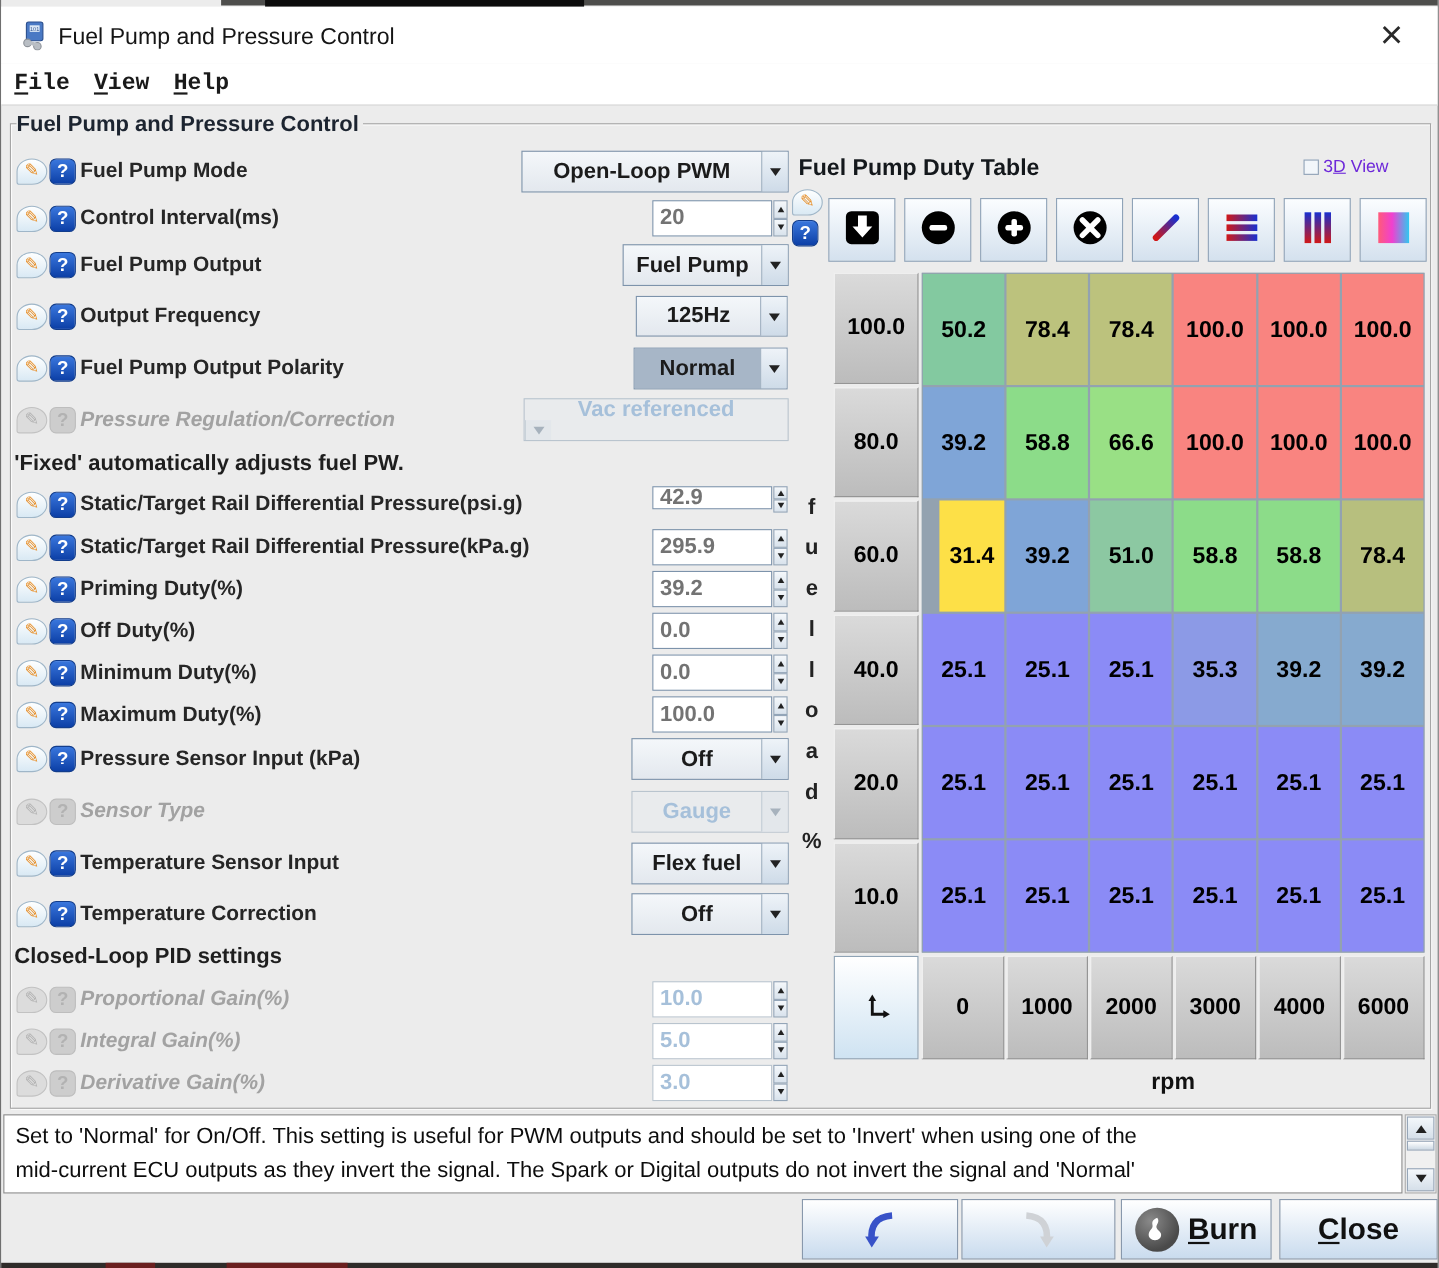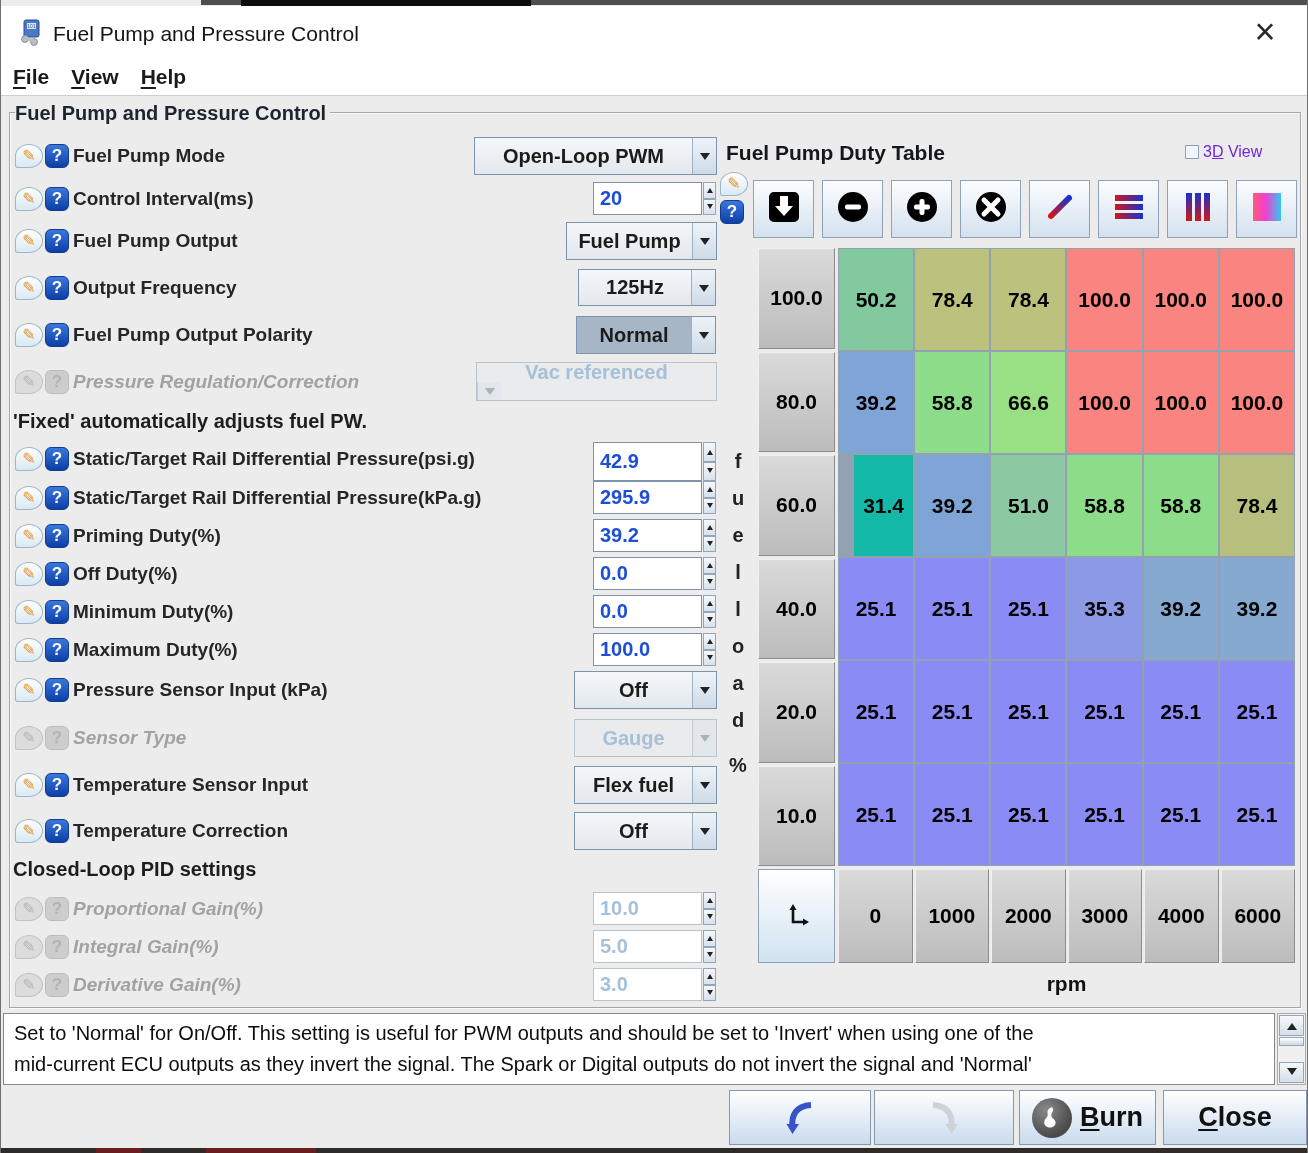--- a/index.html
+++ b/index.html
@@ -18,21 +18,21 @@
   
   .titlebar{position:absolute;left:0;top:6px;width:100%;height:52px;background:#ffffff;}
   .app-icon{position:absolute;left:16px;top:12px;width:28px;height:28px;}
   .title-text{position:absolute;left:52px;top:16px;font-size:21px;color:#151515;}
   .close-x{position:absolute;right:22px;top:6px;width:40px;height:40px;display:flex;align-items:center;justify-content:center;
     font-size:36px;font-weight:300;color:#2a2a2a;cursor:default;line-height:1;}
 
   
   .menubar{position:absolute;left:0;top:58px;width:100%;height:38px;background:#ffffff;border-bottom:1px solid #cfcfcf;
     display:flex;align-items:center;padding-left:12px;gap:22px;}
-  .menu-item{font-size:21px;font-weight:bold;color:#1a1a1a;}
+  .menu-item{font-size:21px;font-weight:bold;color:#1a1a1a;font-family:Liberation Mono, monospace;}
   .menu-item u{text-underline-offset:3px;}
 
   
   .groupbox{position:absolute;left:8px;top:112px;width:1292px;height:896px;
     border:1px solid #a6a6a6;box-shadow:inset 1px 1px 0 #fbfbfb, 1px 1px 0 #fbfbfb;}
   .group-title{position:absolute;left:14px;top:102px;background:#ececec;padding:0 4px 0 0;
     font-size:20px;font-weight:bold;color:#1c2430;}
 
   
   .row-label{position:absolute;font-weight:bold;font-size:19px;color:#262626;white-space:nowrap;transform:translateY(-50%);}
@@ -53,21 +53,21 @@
   .combo .txt{flex:1;display:flex;align-items:center;justify-content:center;font-weight:bold;font-size:20px;color:#1b1b1b;padding:0 4px;overflow:hidden;}
   .combo .arr{width:24px;border-left:1px solid #9fb0c0;background:linear-gradient(#eef3f8,#cedbe8);display:flex;align-items:center;justify-content:center;}
   .combo .arr::after{content:"";width:0;height:0;border:5px solid transparent;border-top:7px solid #222;margin-top:6px;}
   .combo.sel .txt{background:#a7b6c7;}
   .combo.dis{background:#e9ebed;border-color:#b9c4ce;}
   .combo.dis .txt{color:#a6c0da;}
   .combo.dis .arr{background:#e3e7eb;border-left-color:#c3ccd5;}
   .combo.dis .arr::after{border-top-color:#a7b2bd;}
 
   .spin{position:absolute;display:flex;}
-  .spin .val{flex:1;background:#ffffff;border:1px solid #7d93ab;font-weight:bold;font-size:20px;color:#1d4ed8;
+  .spin .val{flex:1;background:#ffffff;border:1px solid #7d93ab;font-weight:bold;font-size:20px;color:#737373;
     display:flex;align-items:center;padding-left:6px;}
   .spin.dis .val{color:#a6c0da;border-color:#b9c4ce;}
   .spin .btns{width:13px;display:flex;flex-direction:column;margin-left:1px;}
   .spin .btns .b{flex:1;background:linear-gradient(#f5f8fb,#d8e2ec);border:1px solid #93a5b8;display:flex;align-items:center;justify-content:center;}
   .spin .btns .b.up::after{content:"";width:0;height:0;border:3px solid transparent;border-bottom:5px solid #222;margin-bottom:2px;}
   .spin .btns .b.dn::after{content:"";width:0;height:0;border:3px solid transparent;border-top:5px solid #222;margin-top:2px;}
 
   
   .panel-title{position:absolute;left:725px;top:141px;font-size:21px;font-weight:bold;color:#14181c;}
   .chk3d{position:absolute;left:1184px;top:143px;display:flex;align-items:center;gap:4px;}
@@ -201,21 +201,21 @@
       <div class="combo dis" style="left: 475px; top: 362px; width: 241px; height: 39px; flex-direction: column;">
         <div class="txt">Vac referenced</div>
         <div class="arr"></div>
       </div>
       <div class="note-label" style="left: 12px; top: 410px;">'Fixed' automatically adjusts fuel PW.</div>
       <div class="icon-pencil" style="left: 14px; top: 458.5px;">
         <span>✎</span>
       </div>
       <div class="icon-q" style="left: 44px; top: 458.5px;">?</div>
       <div class="row-label" style="left: 72px; top: 458.5px; text-align: center;">Static/Target Rail Differential Pressure(psi.g)</div>
-      <div class="spin" style="left: 592px; top: 442px; width: 123px; height: 39px;">
+      <div class="spin" style="left: 592px; top: 442px; width: 123px; height: 21px;">
         <div class="val">42.9</div>
         <div class="btns">
           <div class="b up"></div>
           <div class="b dn"></div>
         </div>
       </div>
       <div class="icon-pencil" style="left: 14px; top: 497.5px;">
         <span>✎</span>
       </div>
       <div class="icon-q" style="left: 44px; top: 497.5px;">?</div>
@@ -454,21 +454,21 @@
       <div class="dcell" style="background: rgb(188, 194, 125);">78.4</div>
       <div class="dcell" style="background: rgb(249, 132, 128);">100.0</div>
       <div class="dcell" style="background: rgb(249, 132, 128);">100.0</div>
       <div class="dcell" style="background: rgb(249, 132, 128);">100.0</div>
       <div class="dcell" style="background: rgb(127, 165, 215);">39.2</div>
       <div class="dcell" style="background: rgb(140, 220, 137);">58.8</div>
       <div class="dcell" style="background: rgb(153, 224, 133);">66.6</div>
       <div class="dcell" style="background: rgb(249, 132, 128);">100.0</div>
       <div class="dcell" style="background: rgb(249, 132, 128);">100.0</div>
       <div class="dcell" style="background: rgb(249, 132, 128);">100.0</div>
-      <div class="dcell" style="background: #14b8a6; margin-left: 15px;">31.4</div>
+      <div class="dcell" style="background: #fde047; margin-left: 15px;">31.4</div>
       <div class="dcell" style="background: rgb(127, 165, 215);">39.2</div>
       <div class="dcell" style="background: rgb(140, 200, 162);">51.0</div>
       <div class="dcell" style="background: rgb(140, 220, 137);">58.8</div>
       <div class="dcell" style="background: rgb(140, 220, 137);">58.8</div>
       <div class="dcell" style="background: rgb(183, 191, 126);">78.4</div>
       <div class="dcell" style="background: rgb(139, 139, 246);">25.1</div>
       <div class="dcell" style="background: rgb(139, 139, 246);">25.1</div>
       <div class="dcell" style="background: rgb(139, 139, 246);">25.1</div>
       <div class="dcell" style="background: rgb(140, 154, 230);">35.3</div>
       <div class="dcell" style="background: rgb(134, 170, 207);">39.2</div>

